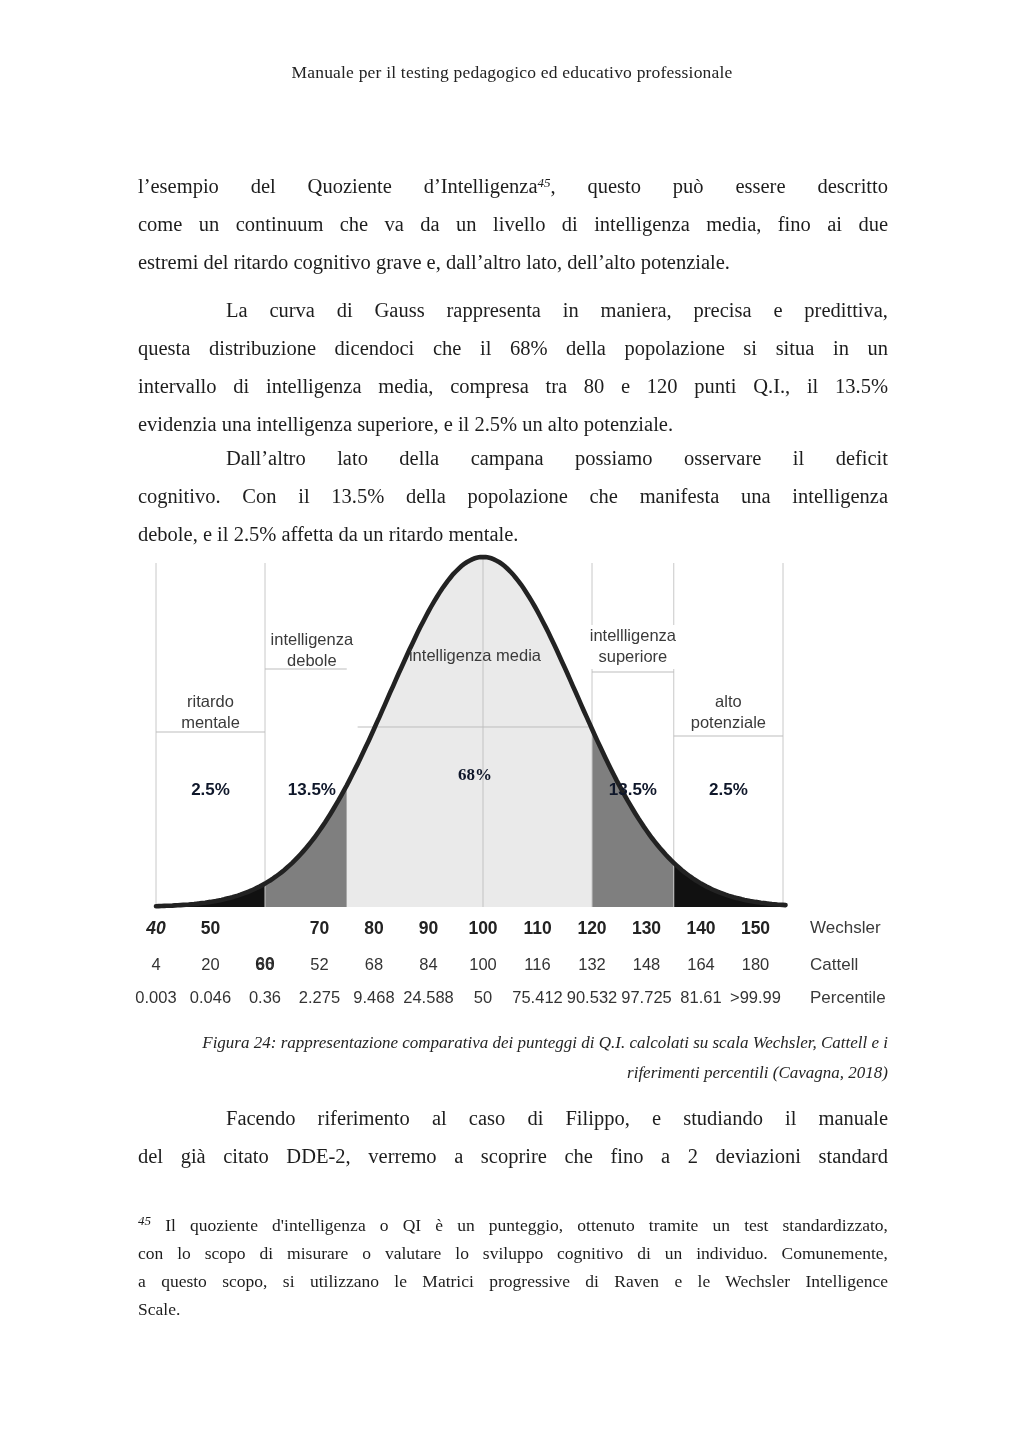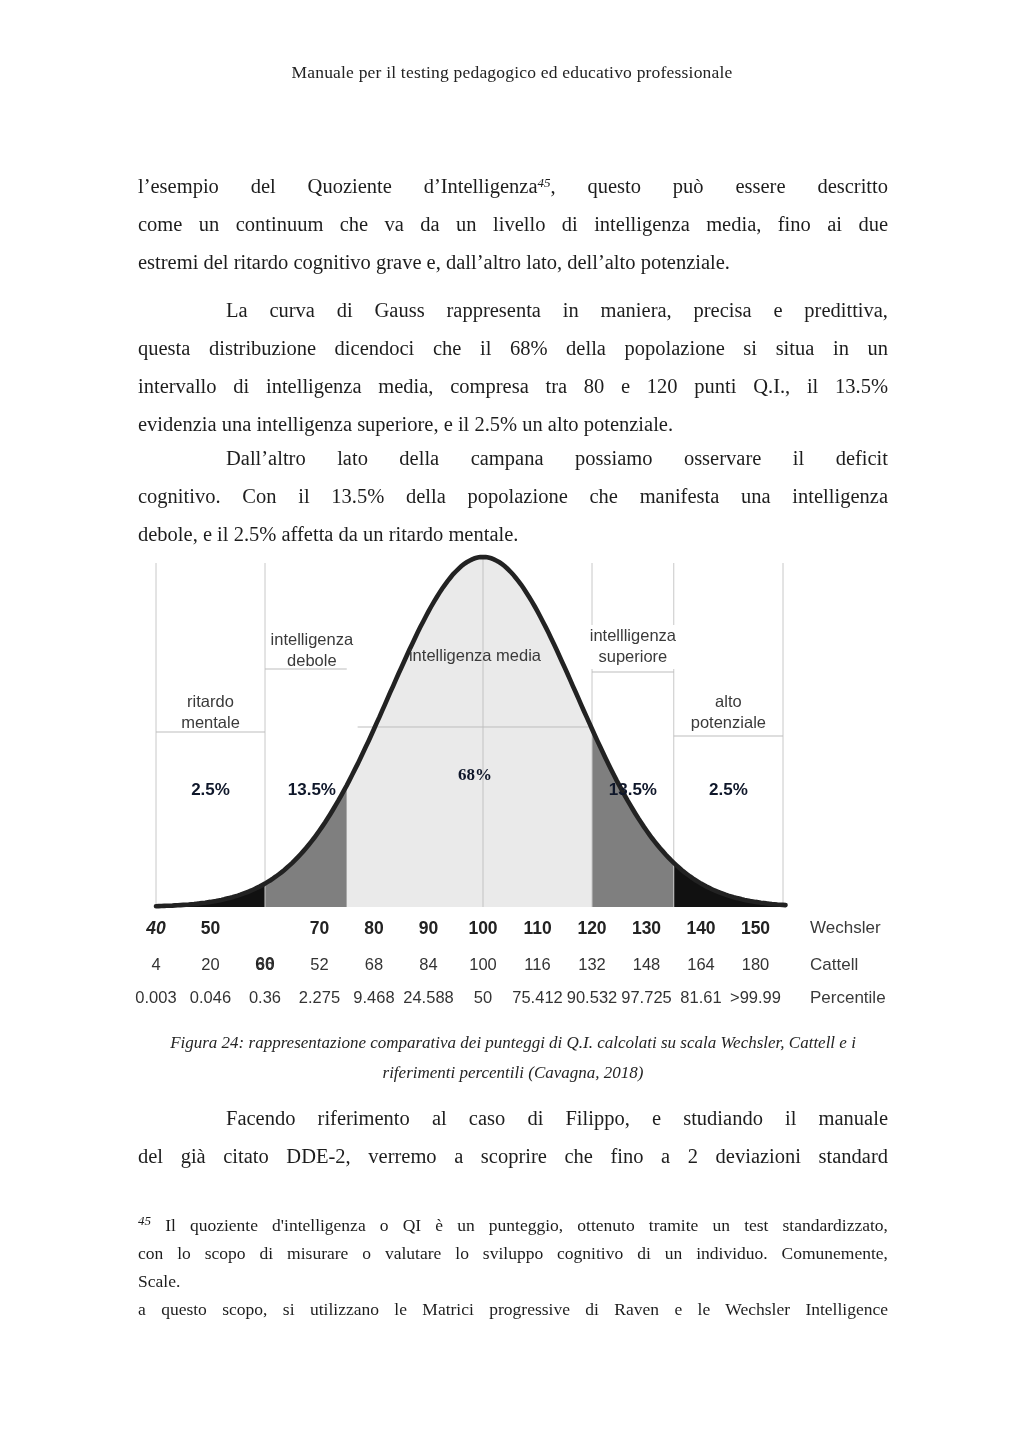--- a/index.html
+++ b/index.html
@@ -13,21 +13,21 @@
     position:absolute;top:62px;left:0;width:100%;text-align:center;
     font-size:17.5px;color:#232323;letter-spacing:.2px;
   }
   .para{position:absolute;left:138px;width:750px;font-size:20.5px;line-height:38px;}
   .bl{text-align:justify;}
   .bl.j{text-align-last:justify;}
   .bl.end{text-align-last:left;}
   .bl.ind{text-indent:88px;}
   sup.fnref{font-size:13px;line-height:0;vertical-align:6px;font-style:italic;}
   .caption{
-    position:absolute;left:138px;top:1028px;width:750px;text-align:center;
+    position:absolute;left:138px;top:1028px;width:750px;text-align:right;
     font-style:italic;font-size:17px;line-height:30px;color:#242424;
   }
   .footnote{position:absolute;left:138px;top:1211px;width:750px;font-size:17.5px;line-height:28px;}
   .pagenum{position:absolute;top:1356px;left:0;width:100%;text-align:center;font-size:20px;color:#2a2a2a;}
 
   
   .figure{position:absolute;left:148px;top:553px;width:740px;height:462px;overflow:visible;}
   .figure svg{position:absolute;left:0;top:0;}
   .figlabel{
     position:absolute;transform:translateX(-50%);text-align:center;white-space:nowrap;
@@ -165,18 +165,18 @@
   </div>
 
   <div class="para" style="top:1099px">
     <div class="bl j ind">Facendo riferimento al caso di Filippo, e studiando il manuale</div>
     <div class="bl j">del già citato DDE-2, verremo a scoprire che fino a 2 deviazioni standard</div>
   </div>
 
   <div class="footnote">
     <div class="bl j"><sup class="fnref">45</sup><span> Il quoziente d'intelligenza o QI è un punteggio, ottenuto tramite un test standardizzato,</span></div>
     <div class="bl j">con lo scopo di misurare o valutare lo sviluppo cognitivo di un individuo. Comunemente,</div>
+    <div class="bl j">a questo scopo, si utilizzano le Matrici progressive di Raven e le Wechsler Intelligence</div>
     <div class="bl end">Scale.</div>
-    <div class="bl j">a questo scopo, si utilizzano le Matrici progressive di Raven e le Wechsler Intelligence</div>
   </div>
 
 
 </div>
 
 </body></html>

